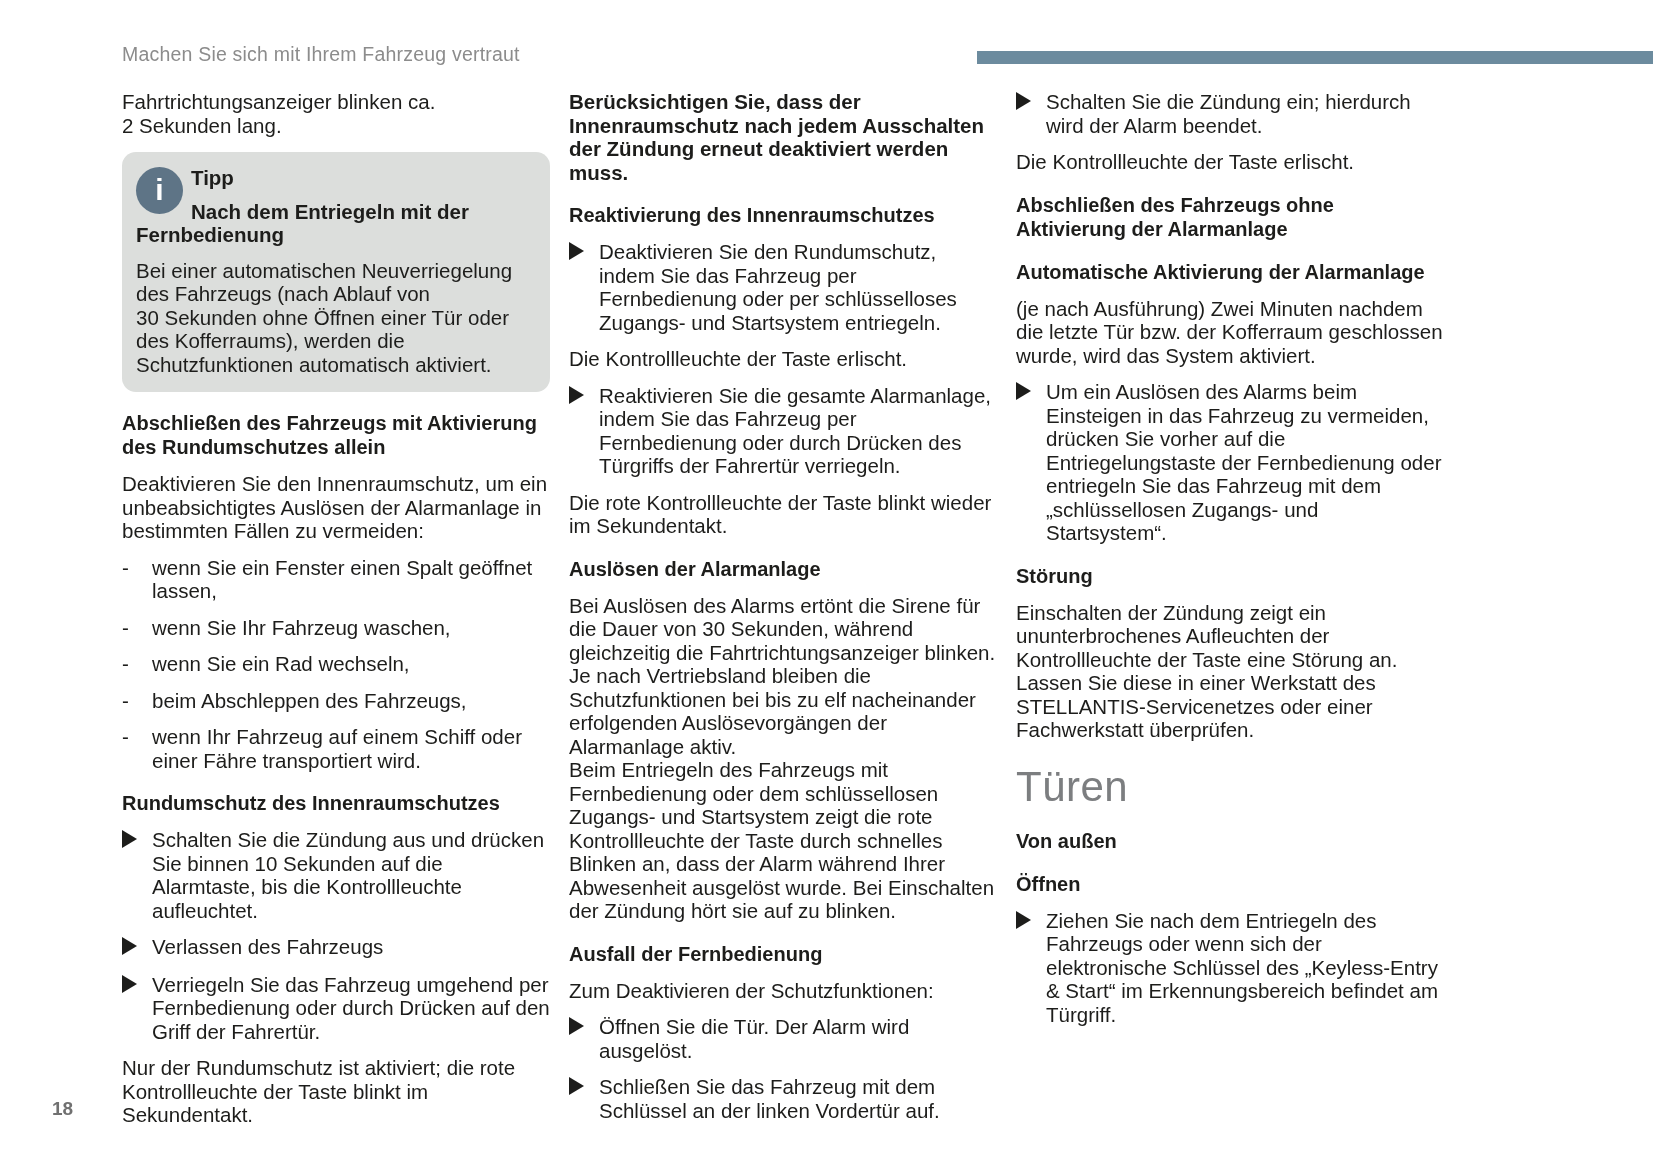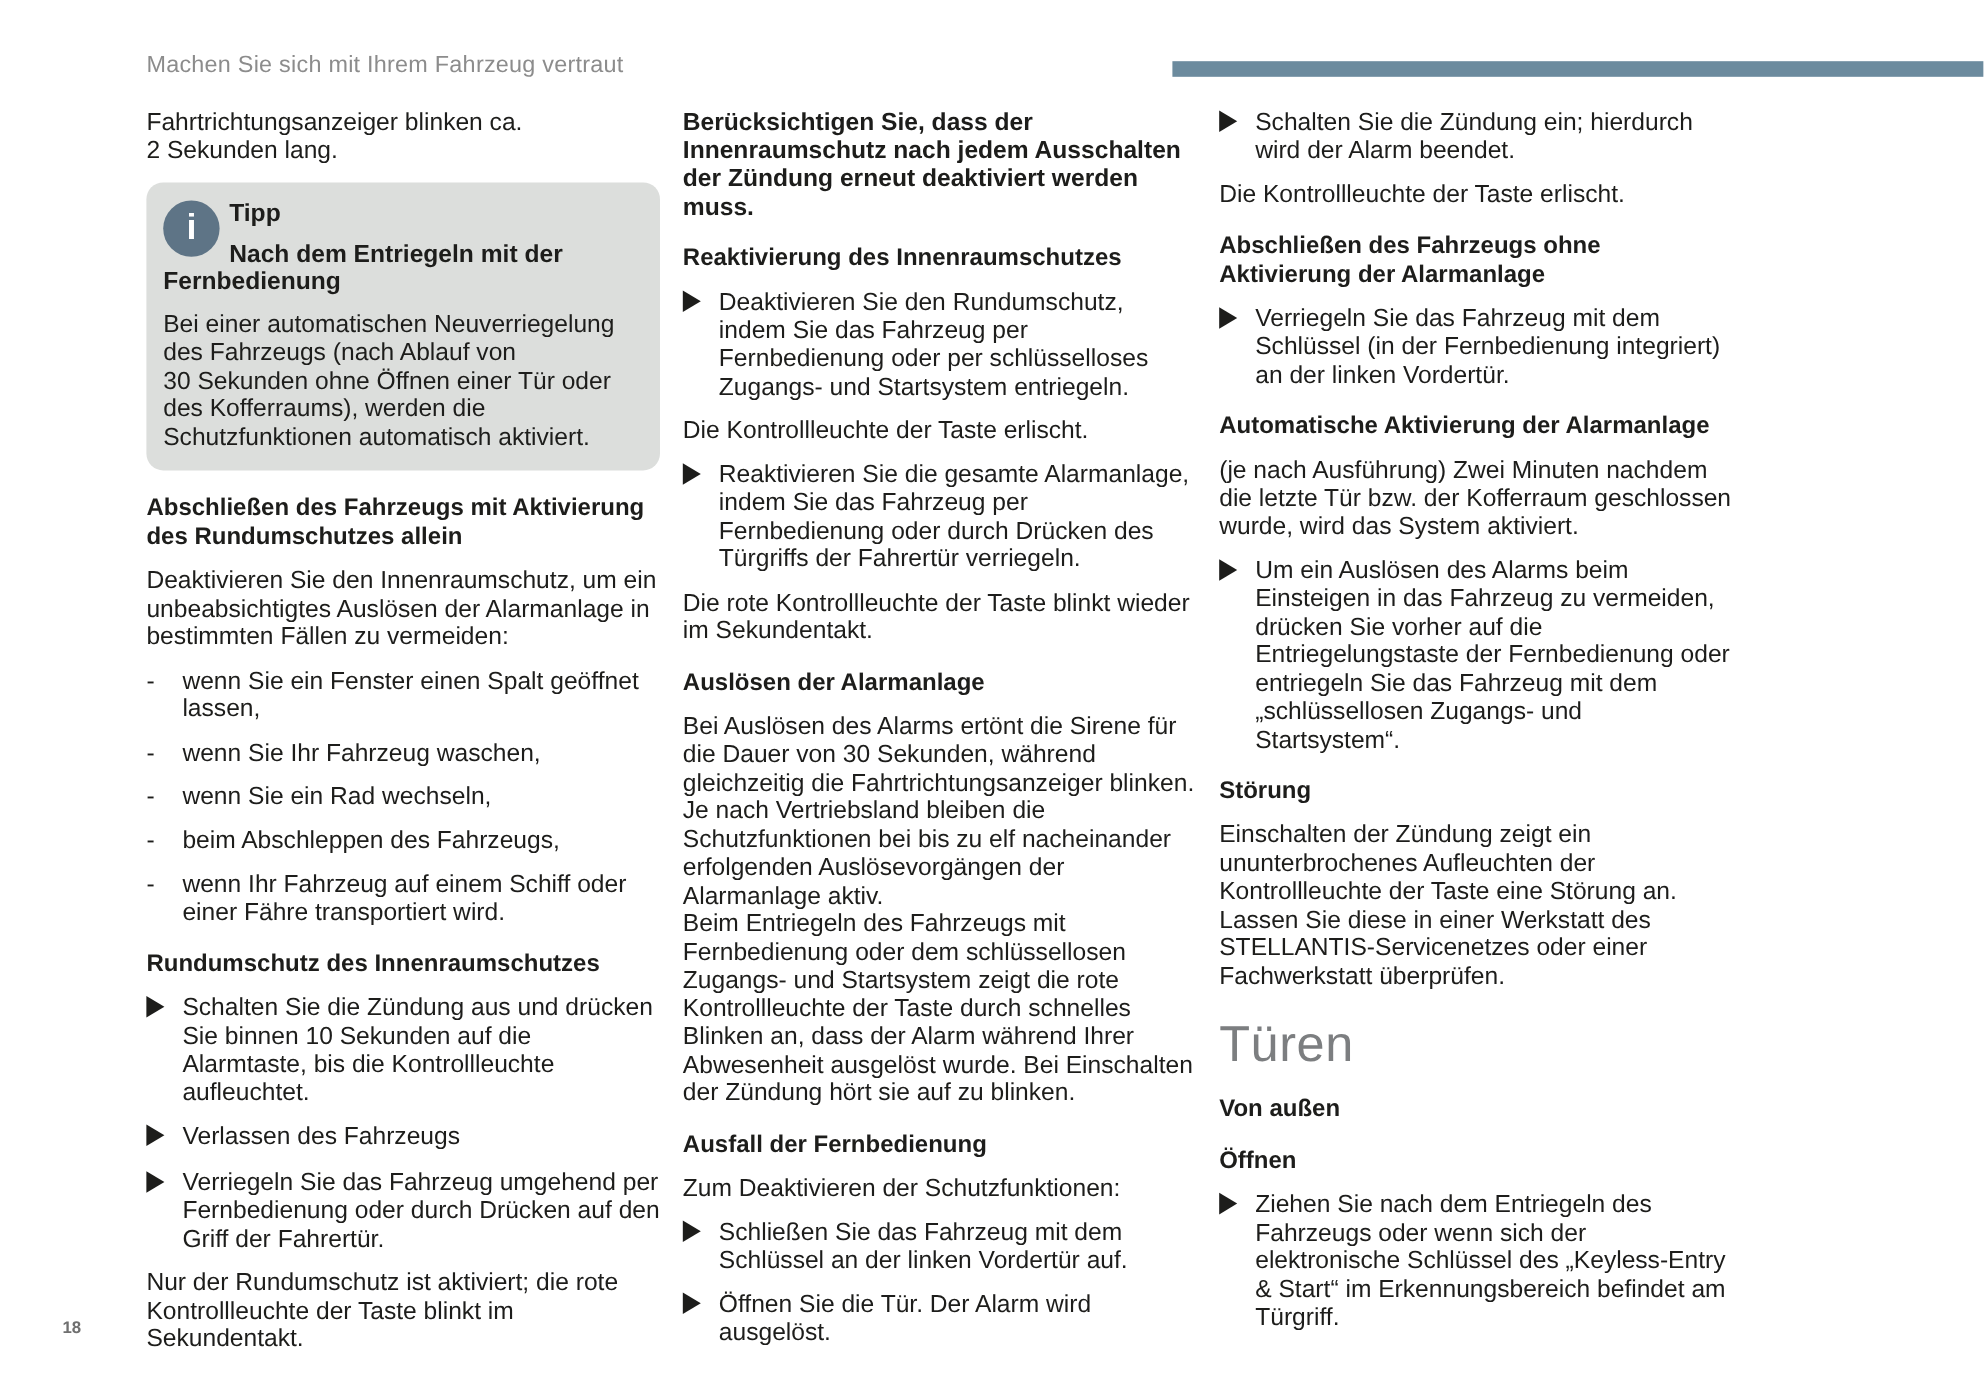--- a/index.html
+++ b/index.html
@@ -16,21 +16,21 @@
   .topbar {
     position: absolute; left: 977px; right: 0; top: 51px; height: 13px;
     background: var(--accent-bar, #6c8b9e);
   }
   .running-head {
     position: absolute; left: 122px; top: 43px;
     font-size: 19.5px; color: var(--muted-text, #8c8c8c); letter-spacing: .2px;
   }
   .page-number {
     position: absolute; left: 52px; top: 1098px;
-    font-size: 14px; font-weight: 700; color: var(--page-number, #707070);
+    font-size: 19px; font-weight: 700; color: var(--page-number, #707070);
   }
   .columns {
     position: absolute; left: 122px; top: 90px; width: 1352px;
     display: grid; grid-template-columns: repeat(3, 428px); column-gap: 19px;
     font-size: 20.5px; line-height: 23.5px;
   }
   .col > :first-child { margin-top: 0; }
   .para { margin: 0 0 13px; white-space: pre-line; }
   .para.bold { font-weight: 700; }
   .h  { font-size: 20px; line-height: 24px; font-weight: 700; margin: 19px 0 13px; }
@@ -125,38 +125,34 @@
           <span class="txt">Reaktivieren Sie die gesamte Alarmanlage, indem Sie das Fahrzeug per Fernbedienung oder durch Drücken des Türgriffs der Fahrertür verriegeln.</span>
         </div>
         <p class="para">Die rote Kontrollleuchte der Taste blinkt wieder im Sekundentakt.</p>
         <h3 class="h">Auslösen der Alarmanlage</h3>
         <p class="para">Bei Auslösen des Alarms ertönt die Sirene für die Dauer von 30&nbsp;Sekunden, während gleichzeitig die Fahrtrichtungsanzeiger blinken. Je nach Vertriebsland bleiben die Schutzfunktionen bei bis zu elf nacheinander erfolgenden Auslösevorgängen der Alarmanlage aktiv.
 Beim Entriegeln des Fahrzeugs mit Fernbedienung oder dem schlüssellosen Zugangs- und Startsystem zeigt die rote Kontrollleuchte der Taste durch schnelles Blinken an, dass der Alarm während Ihrer Abwesenheit ausgelöst wurde. Bei Einschalten der Zündung hört sie auf zu blinken.</p>
         <h3 class="h">Ausfall der Fernbedienung</h3>
         <p class="para">Zum Deaktivieren der Schutzfunktionen:</p>
         <div class="li arrow">
           <span class="marker"><span class="tri"></span></span>
-          <span class="txt">Schließen Sie das Fahrzeug mit dem Schlüssel an der linken Vordertür auf.</span>
+          <span class="txt">Öffnen Sie die Tür. Der Alarm wird ausgelöst.</span>
         </div>
         <div class="li arrow">
           <span class="marker"><span class="tri"></span></span>
-          <span class="txt">Öffnen Sie die Tür. Der Alarm wird ausgelöst.</span>
+          <span class="txt">Schließen Sie das Fahrzeug mit dem Schlüssel an der linken Vordertür auf.</span>
         </div>
       </div>
     <div class="col">
         <div class="li arrow">
           <span class="marker"><span class="tri"></span></span>
           <span class="txt">Schalten Sie die Zündung ein; hierdurch wird der Alarm beendet.</span>
         </div>
         <p class="para">Die Kontrollleuchte der Taste erlischt.</p>
         <h3 class="h">Abschließen des Fahrzeugs ohne Aktivierung der Alarmanlage</h3>
-        <div class="li arrow">
-          <span class="marker"><span class="tri"></span></span>
-          <span class="txt">Verriegeln Sie das Fahrzeug mit dem Schlüssel (in der Fernbedienung integriert) an der linken Vordertür.</span>
-        </div>
         <h3 class="h">Automatische Aktivierung der Alarmanlage</h3>
         <p class="para">(je nach Ausführung) Zwei Minuten nachdem die letzte Tür bzw. der Kofferraum geschlossen wurde, wird das System aktiviert.</p>
         <div class="li arrow">
           <span class="marker"><span class="tri"></span></span>
           <span class="txt">Um ein Auslösen des Alarms beim Einsteigen in das Fahrzeug zu vermeiden, drücken Sie vorher auf die Entriegelungstaste der Fernbedienung oder entriegeln Sie das Fahrzeug mit dem „schlüssellosen Zugangs- und Startsystem“.</span>
         </div>
         <h3 class="h">Störung</h3>
         <p class="para">Einschalten der Zündung zeigt ein ununterbrochenes Aufleuchten der Kontrollleuchte der Taste eine Störung an. Lassen Sie diese in einer Werkstatt des STELLANTIS-Servicenetzes oder einer Fachwerkstatt überprüfen.</p>
         <h2 class="bigh">Türen</h2>
         <h3 class="h">Von außen</h3>

